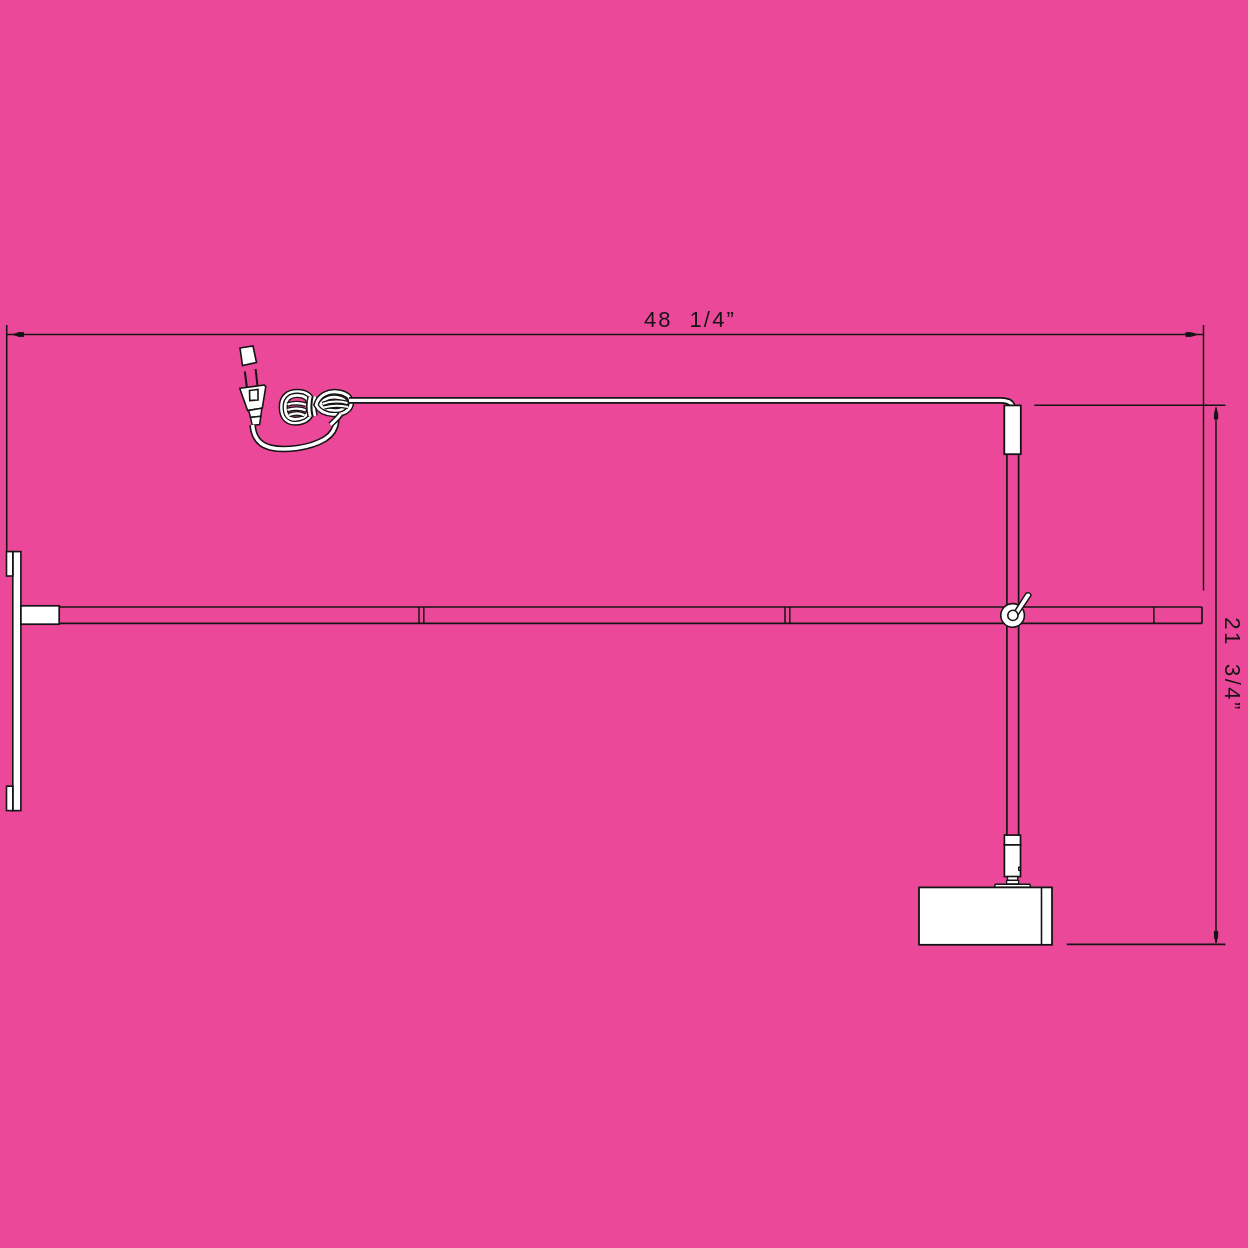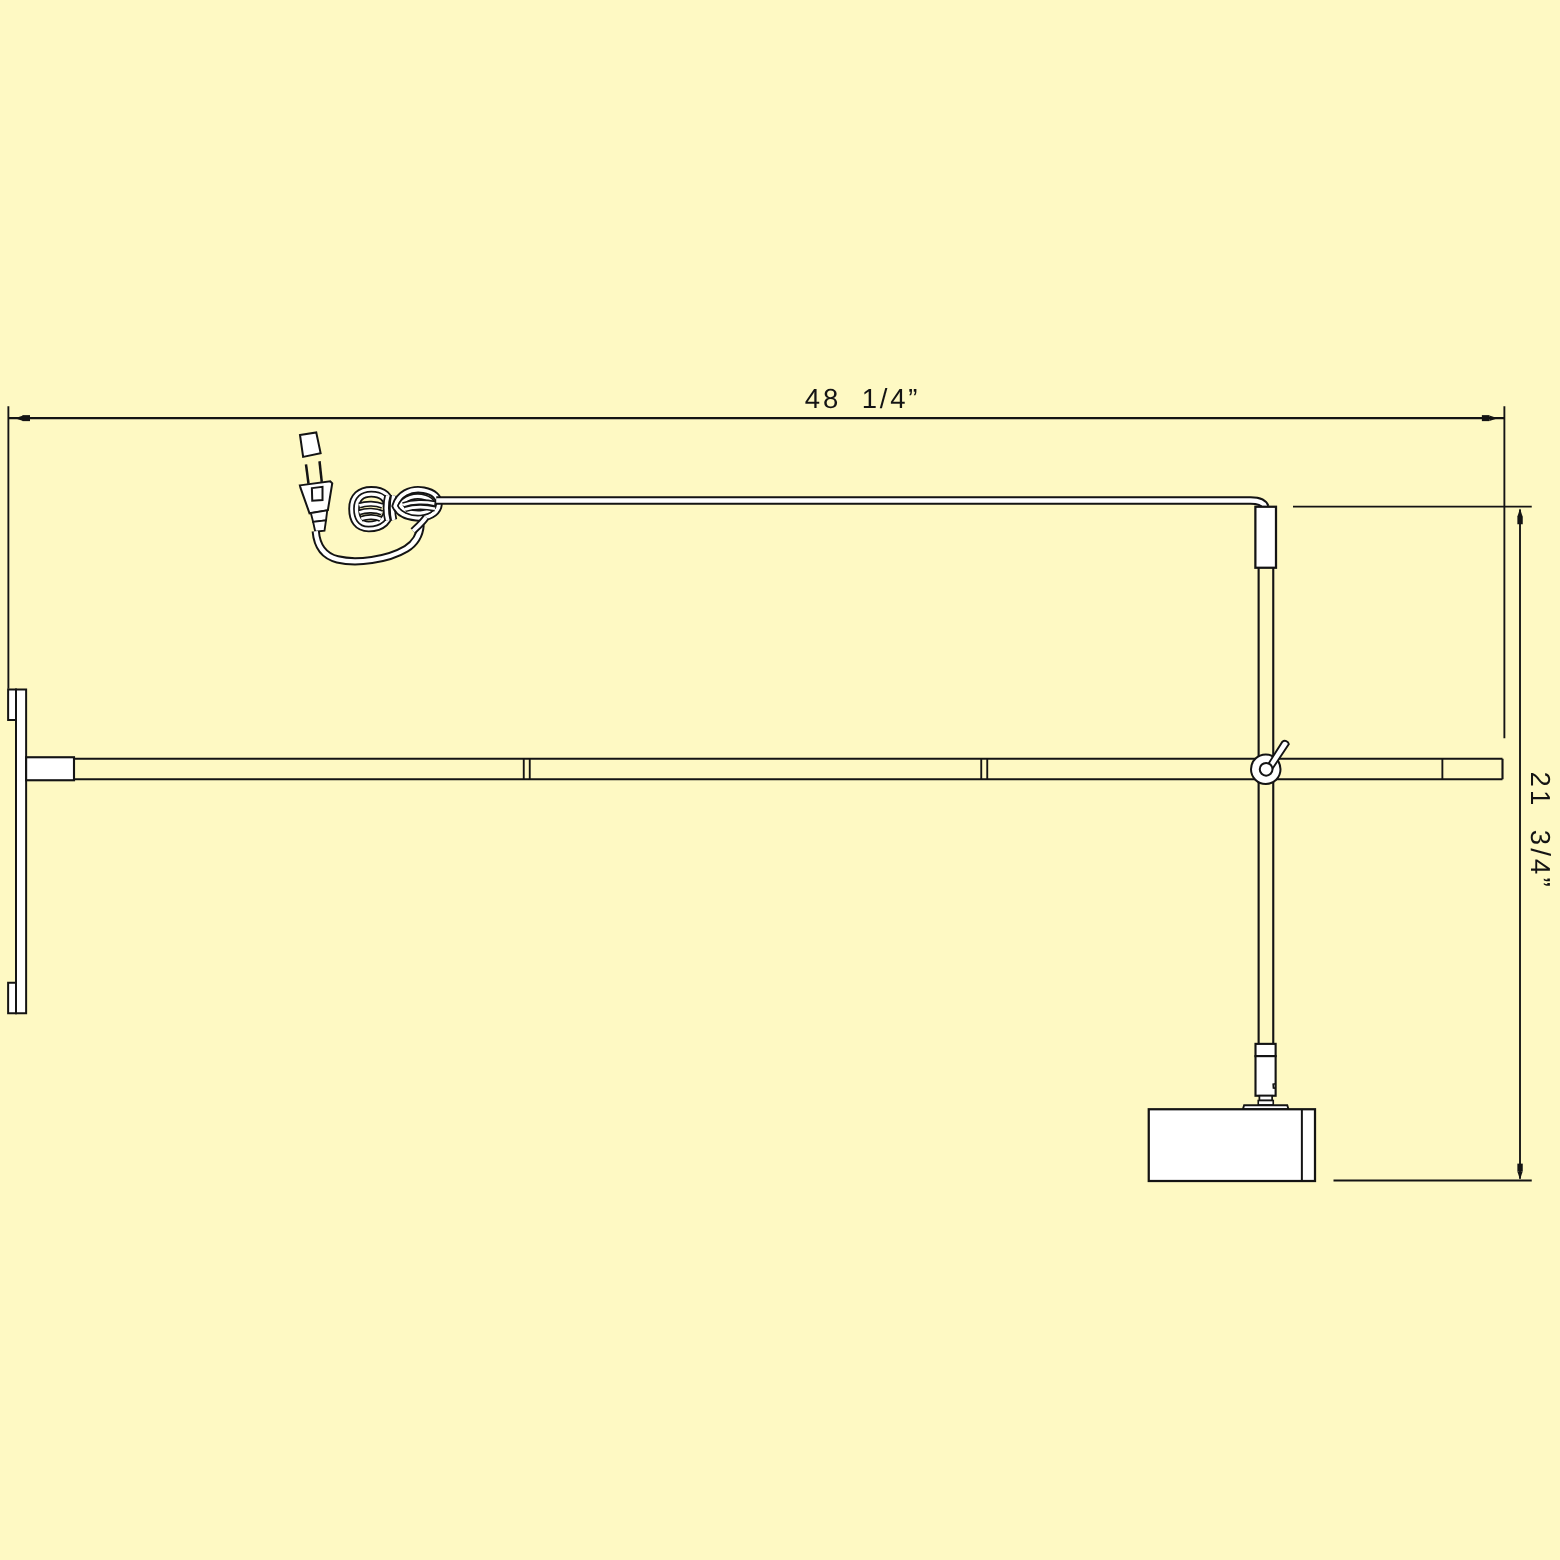--- a/index.html
+++ b/index.html
@@ -1,16 +1,16 @@
 <!DOCTYPE html>
 <html><head>
 <meta charset="utf-8">
 <style>
   html,body{margin:0;padding:0;background:#ffffff;}
-  .page{width:1248px;height:1248px;position:relative;background:#fef9c3;overflow:hidden;}
+  .page{width:1248px;height:1248px;position:relative;background:#ec4899;overflow:hidden;}
   text{font-family:"Liberation Sans",sans-serif;fill:#141414;}
 </style>
 </head>
 <body>
 <div class="page">
 <svg width="1248" height="1248" viewBox="0 0 1248 1248" xmlns="http://www.w3.org/2000/svg" fill="none" stroke-linecap="butt">
 
 <line x1="6.7" y1="325" x2="6.7" y2="551" stroke="#141414" stroke-width="1.5"></line>
 
 <line x1="1203.5" y1="325" x2="1203.5" y2="590.6" stroke="#141414" stroke-width="1.5"></line>

